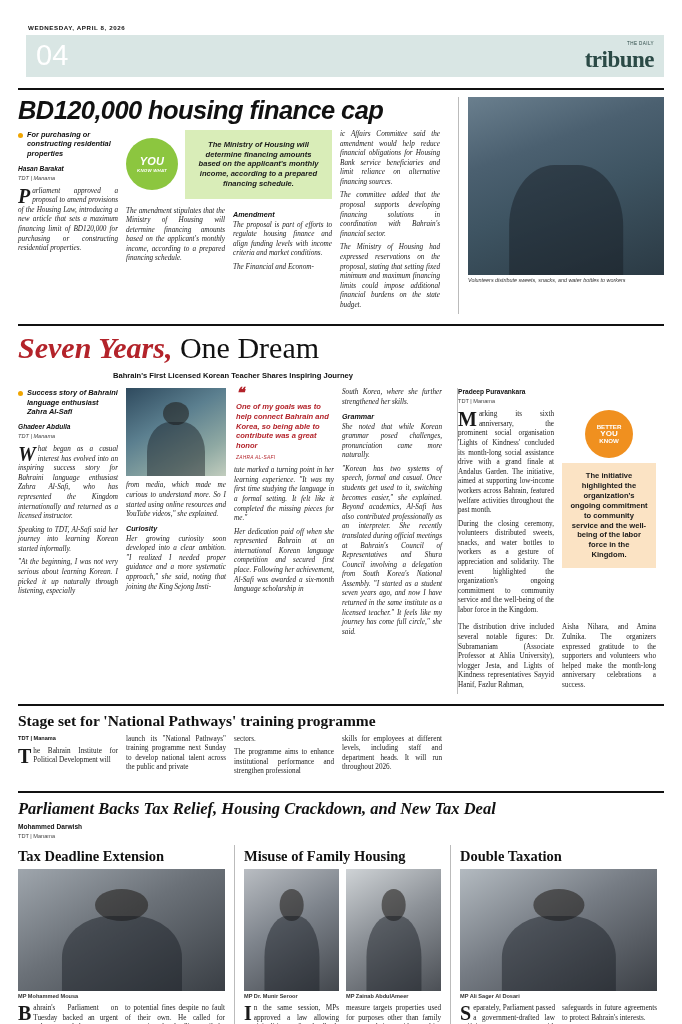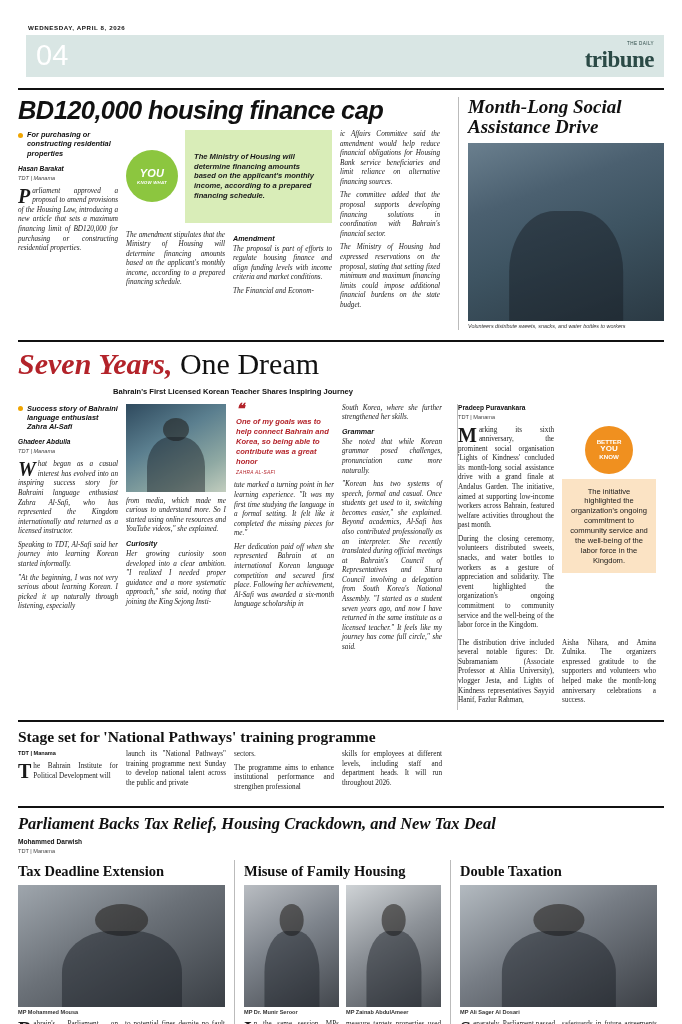--- a/index.html
+++ b/index.html
@@ -90,22 +90,22 @@
 
   
   .badge-green {
     width:52px; height:52px; border-radius:50%; background:#8cc63f; color:#fff;
     display:flex; flex-direction:column; align-items:center; justify-content:center;
     font-family:"Liberation Sans", sans-serif; text-align:center; line-height:1; flex:0 0 auto;
   }
   .badge-green .b1 { font-size:11px; font-weight:700; letter-spacing:.3px; }
   .badge-green .b2 { font-size:4.4px; font-weight:700; margin-top:2px; letter-spacing:.2px; }
   .pullbox-green {
-    background:#d9edb8; padding:22px 9px; font-family:"Liberation Sans", sans-serif;
-    font-size:7.6px; font-weight:700; line-height:1.28; color:#1a1a1a;
+    background:#d9edb8; padding:10px 9px; font-family:"Liberation Sans", sans-serif;
+    font-size:7.6px; font-weight:700; line-height:1.28; text-align:center; color:#1a1a1a;
     flex:1;
   }
   .green-row { display:flex; align-items:center; gap:7px; margin-bottom:8px; }
 
   
   .photo { position:relative; overflow:hidden; background:#9aa6a0; }
   .cap {
     font-family:"Liberation Sans", sans-serif; font-size:5.4px; color:#333;
     line-height:1.25; margin-top:2px;
   }
@@ -138,21 +138,21 @@
 
   .badge-orange {
     width:48px; height:48px; border-radius:50%; background:#f0901f; color:#fff;
     display:flex; flex-direction:column; align-items:center; justify-content:center;
     font-family:"Liberation Sans", sans-serif; text-align:center; line-height:1.05; margin:0 auto 5px auto;
   }
   .badge-orange .o1 { font-size:6.2px; font-weight:700; }
   .badge-orange .o2 { font-size:8px; font-weight:700; }
   .orange-box {
     background:#fbe3c4; padding:8px; font-family:"Liberation Sans", sans-serif;
-    font-size:7.6px; font-weight:400; line-height:1.3; text-align:center; color:#1a1a1a;
+    font-size:7.6px; font-weight:700; line-height:1.3; text-align:center; color:#1a1a1a;
   }
 
   
   .stage-head {
     font-family:"Liberation Serif", serif; font-weight:700; font-size:15.5px; line-height:1.05;
     margin-bottom:5px;
   }
   .stage-cols { display:flex; gap:8px; }
   .stage-c { width:100px; }
 
@@ -239,21 +239,20 @@
 
         <div class="tc">
           <p class="body">ic Affairs Committee said the amendment would help reduce financial obligations for Housing Bank service beneficiaries and limit reliance on alternative financing sources.</p>
           <p class="body">The committee added that the proposal supports developing financing solutions in coordination with Bahrain's financial sector.</p>
           <p class="body">The Ministry of Housing had expressed reservations on the proposal, stating that setting fixed minimum and maximum financing limits could impose additional financial burdens on the state budget.</p>
         </div>
       </div>
     </div>
 
     <div class="top-right">
-      <div class="headline-right">Month-Long Social Assistance Drive</div>
       <div class="photo ph-vol ph-figure" style="height:178px"></div>
       <div class="cap">Volunteers distribute sweets, snacks, and water bottles to workers</div>
     </div>
   </div>
 
   <div class="sec">
     <div style="display:flex; gap:9px;">
       <div style="width:430px;">
         <div class="sy-head">
           <span class="red">Seven Years,</span><span class="blk"> One Dream</span>

